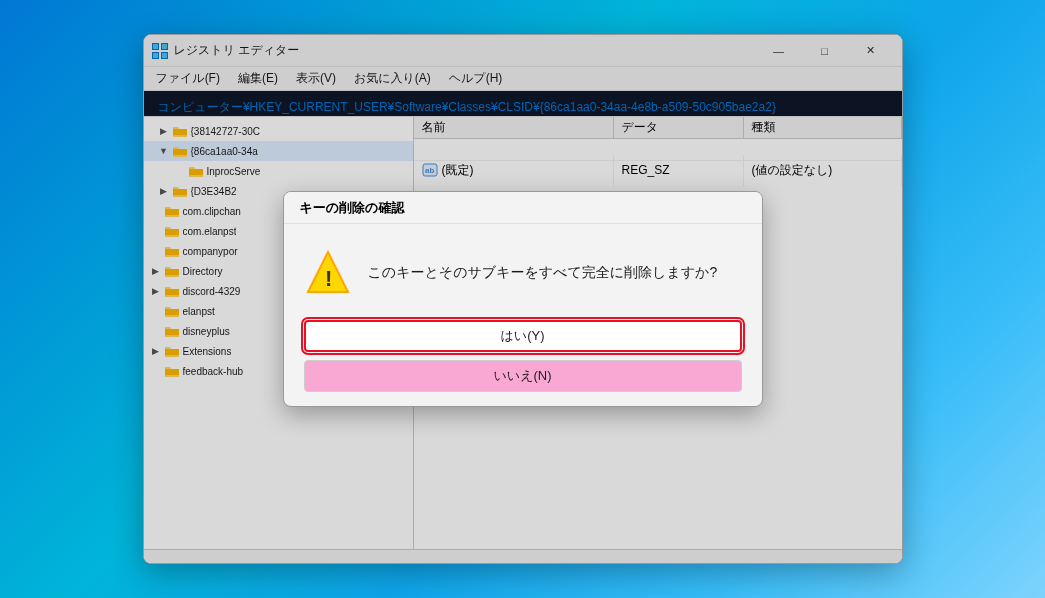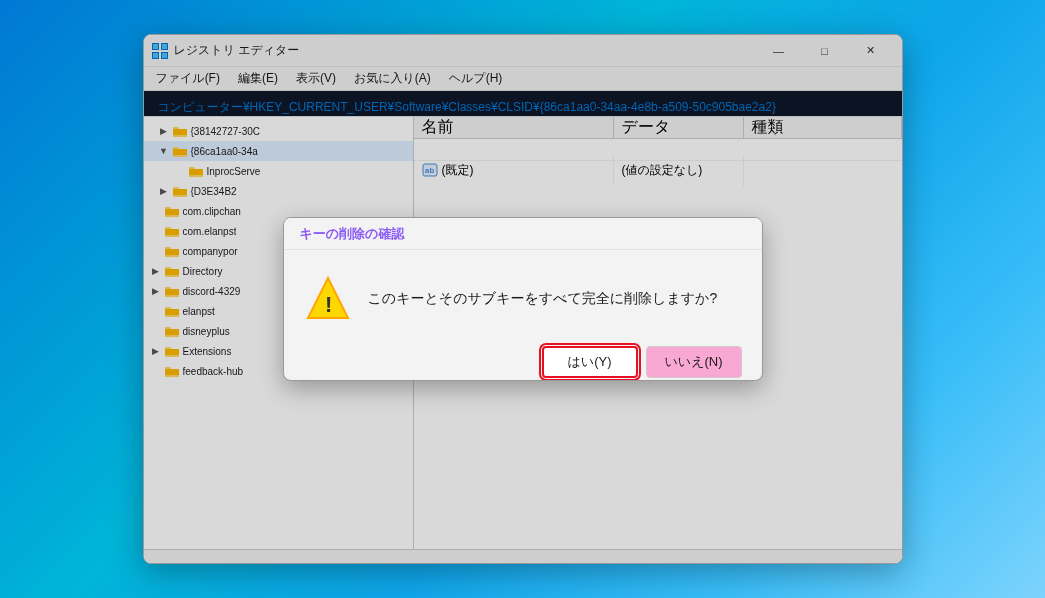--- a/index.html
+++ b/index.html
@@ -165,21 +165,21 @@
     .values-header {
       display: grid;
       grid-template-columns: 200px 130px 1fr;
       border-bottom: 1px solid #ccc;
       background: #f3f3f3;
       height: 22px;
       align-items: center;
       flex-shrink: 0;
     }
     .values-header-cell {
-      font-size: 16px;
+      font-size: 12px;
       padding: 0 8px;
       border-right: 1px solid #ccc;
       height: 100%;
       display: flex;
       align-items: center;
     }
     .values-row {
       display: grid;
       grid-template-columns: 200px 130px 1fr;
       border-bottom: 1px solid #f0f0f0;
@@ -238,43 +238,44 @@
       height: 32px;
       background: #f3f3f3;
       display: flex;
       align-items: center;
       padding: 0 16px;
       border-bottom: 1px solid #e0e0e0;
     }
     .dialog-title {
       font-size: 13px;
       font-weight: 600;
-      color: #8b5cf6;
+      color: #000000;
     }
     .dialog-body {
       display: flex;
       align-items: center;
       padding: 24px 20px 16px 20px;
       gap: 16px;
     }
     .warning-icon {
       width: 48px;
       height: 48px;
       flex-shrink: 0;
     }
     .dialog-message {
       font-size: 14px;
       color: #1a1a1a;
       line-height: 1.5;
     }
     .dialog-buttons {
       display: flex;
       justify-content: flex-end;
-      padding: 8px 20px 2px 20px;
+      padding: 8px 20px 14px 20px;
       gap: 8px;
+      flex-direction: column;
     }
     .btn {
       min-width: 96px;
       height: 32px;
       padding: 0 16px;
       font-size: 13px;
       border-radius: 4px;
       cursor: pointer;
       border: 1px solid transparent;
     }
@@ -472,20 +473,21 @@
         <div class="values-header-cell">種類</div>
       </div>
       <div class="values-row">
         <div class="values-cell">
           <svg class="reg-icon" viewBox="0 0 16 16">
             <rect x="1" y="2" width="14" height="12" rx="2" fill="#e8f0ff" stroke="#4a90d9" stroke-width="1"></rect>
             <text x="3" y="11" font-size="8" font-weight="bold" fill="#4a90d9">ab</text>
           </svg>
           <span>(既定)</span>
         </div>
+        <div class="values-cell">REG_SZ</div>
         <div class="values-cell">(値の設定なし)</div>
       </div>
     </div>
   </div>
 
   <div class="h-scrollbar"></div>
 
   <div class="modal-overlay">
     <div class="dialog">
 

